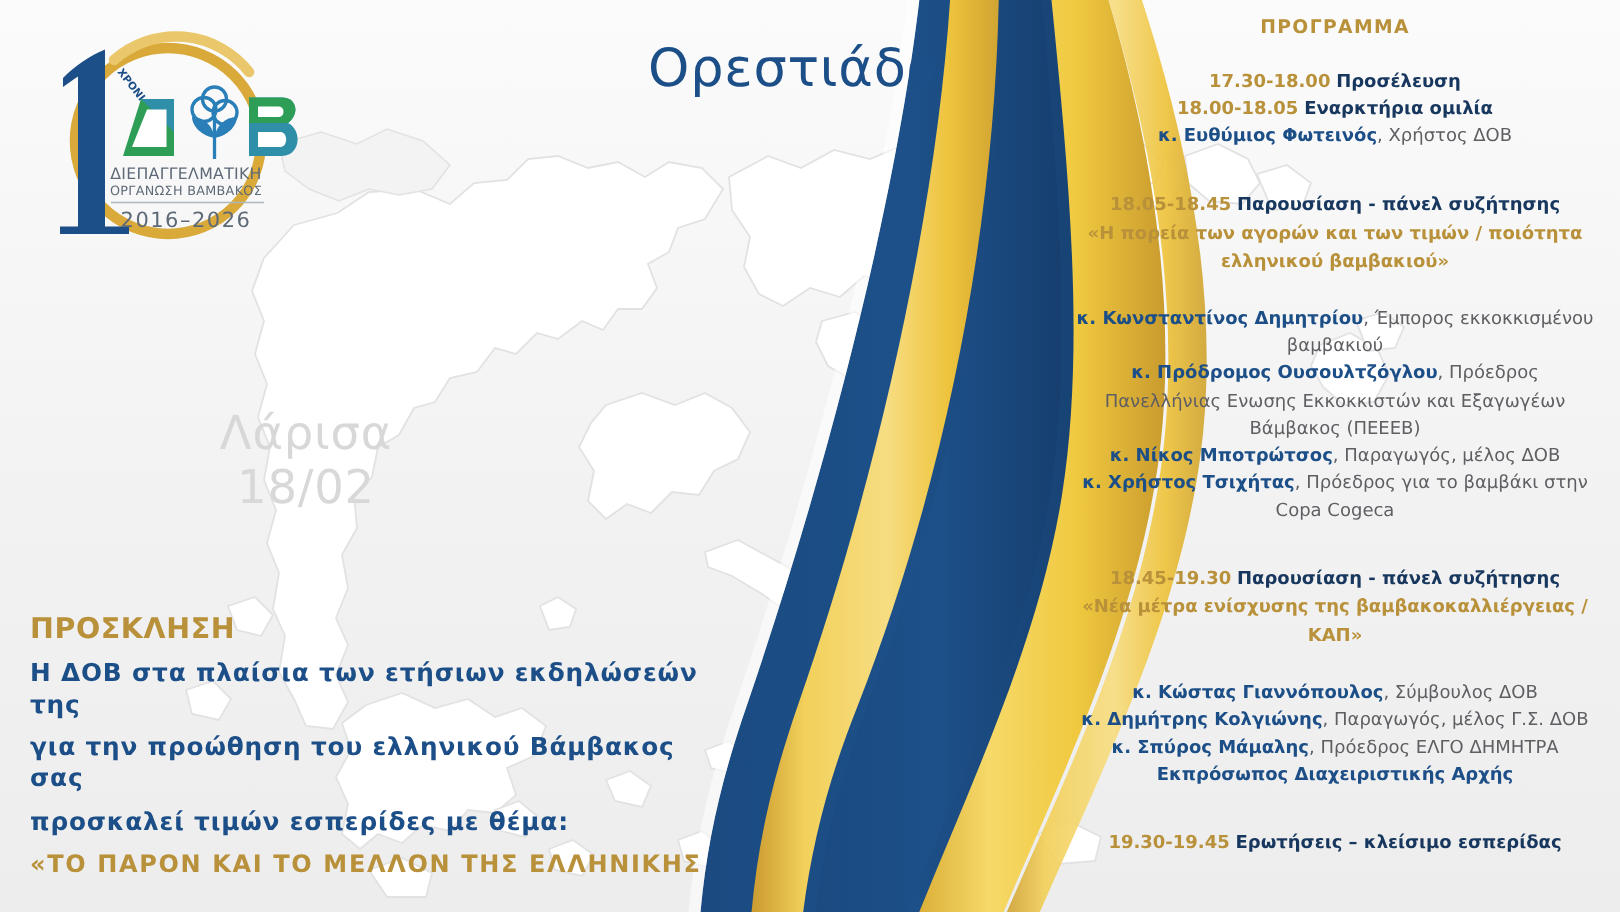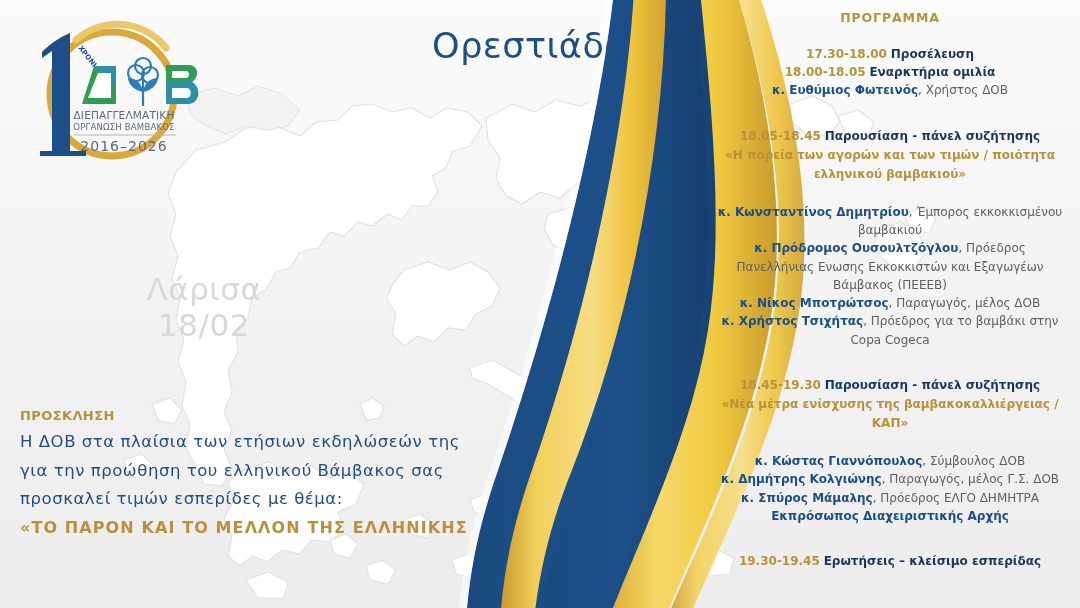--- a/index.html
+++ b/index.html
@@ -70,30 +70,30 @@
 
   
   #invitation {
     position: absolute;
     left: 20px;
     top: 408px;
     width: 450px;
   }
   #invitation .inv-head {
     color: #b8913a;
-    font-size: 13px;
+    font-size: 19px;
     font-weight: bold;
     letter-spacing: .4px;
     margin-bottom: 9px;
   }
   #invitation .inv-body p {
     margin: 0 0 8px 0;
     color: #1c4e87;
     font-size: 16.5px;
-    font-weight: normal;
+    font-weight: bold;
     letter-spacing: .55px;
     line-height: 1.25;
   }
   #invitation .inv-theme p {
     margin: 0 0 13px 0;
     color: #b8913a;
     font-size: 16px;
     font-weight: bold;
     letter-spacing: 1.1px;
     line-height: 1.25;

